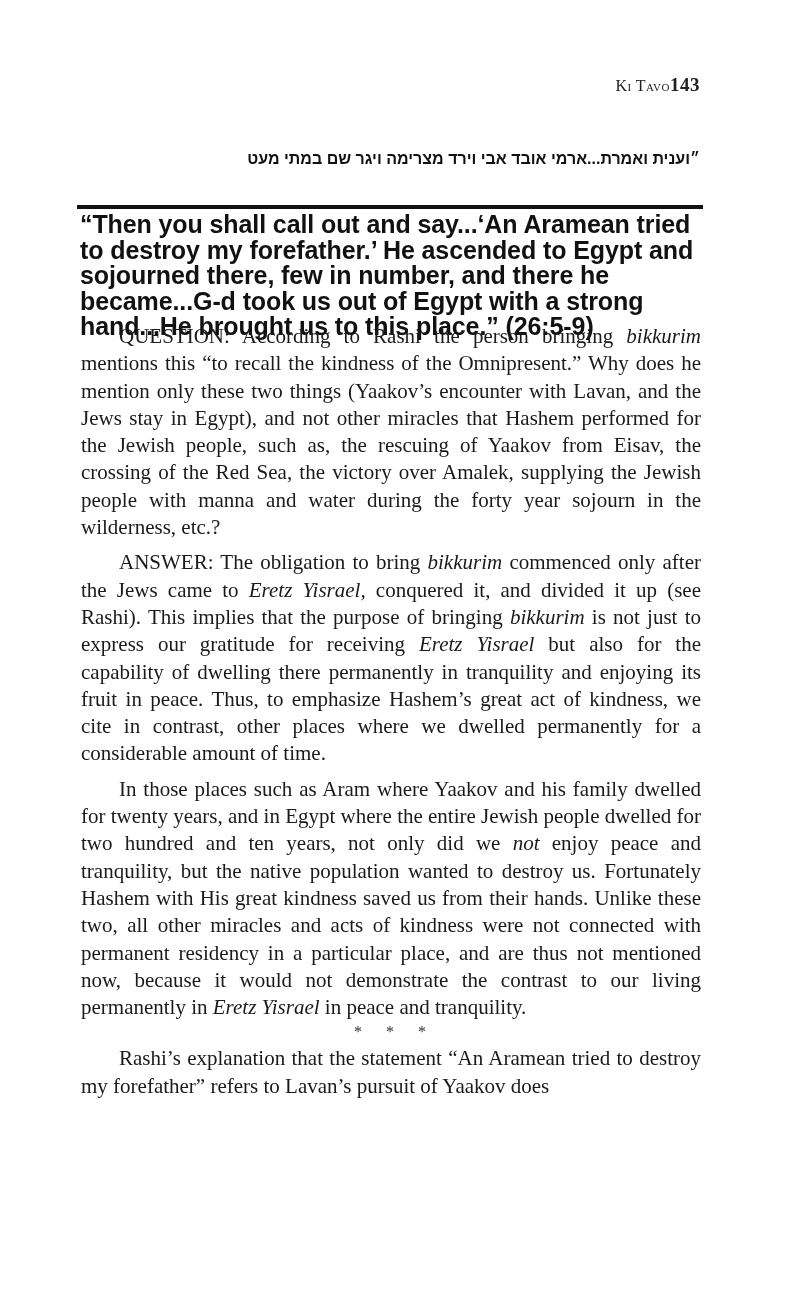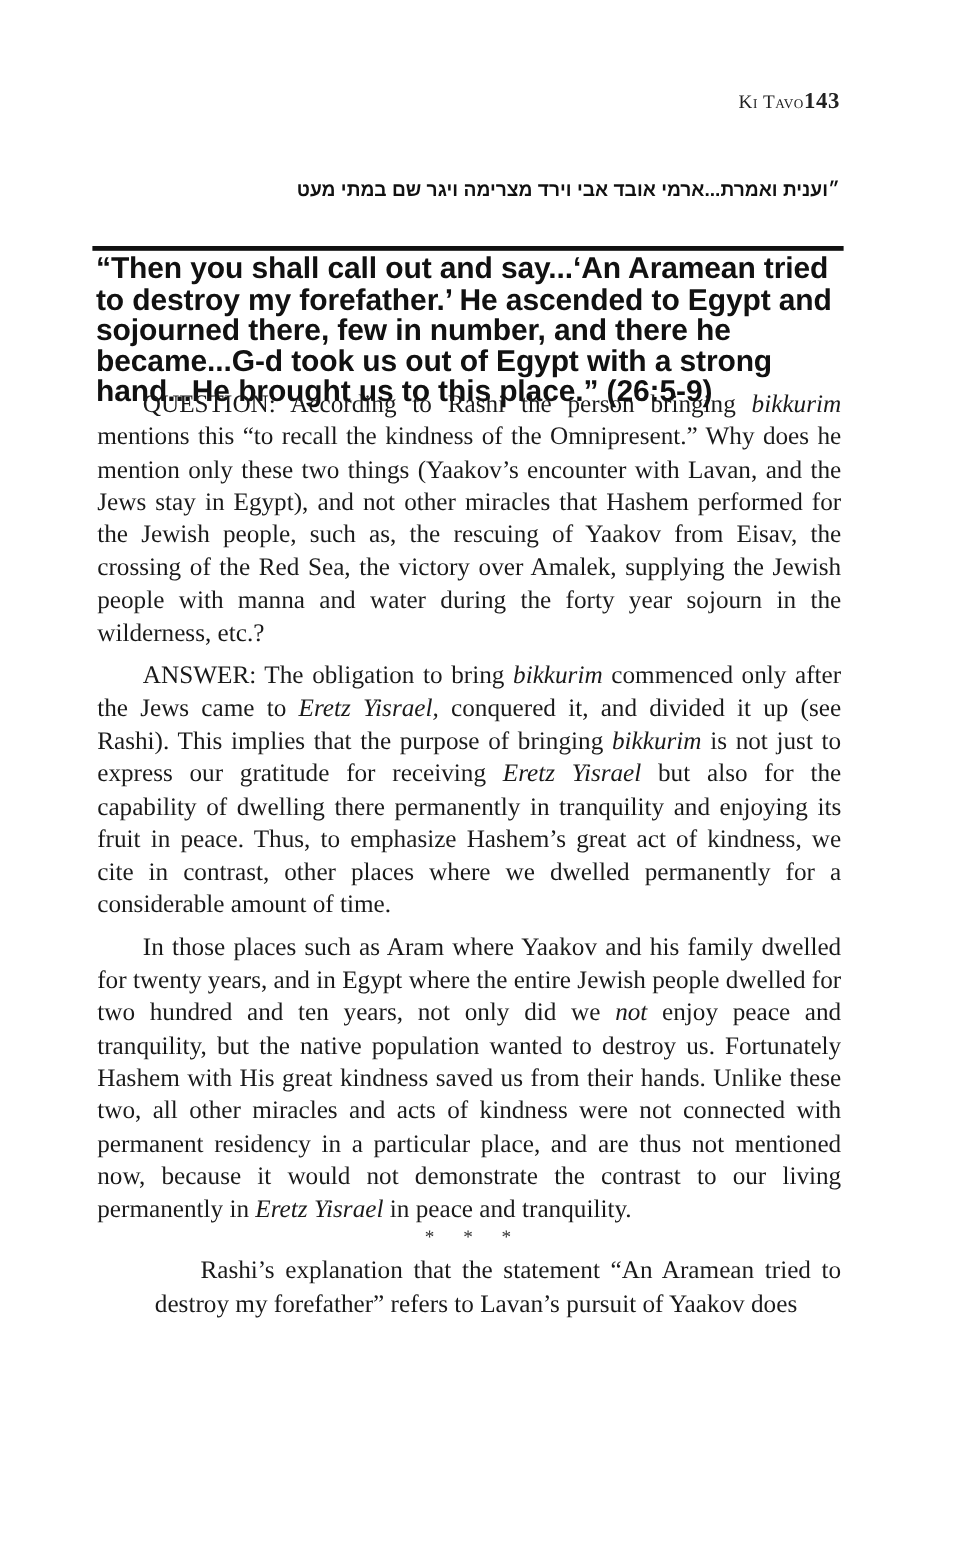--- a/index.html
+++ b/index.html
@@ -81,21 +81,20 @@
       line-height: 27.3px;
       color: #1a1a1a;
       text-align: justify;
     }
     .body p {
       margin: 0 0 8px 0;
       text-indent: 38px;
     }
     .body p.last {
       margin-bottom: 0;
-      margin-left: 48px;
     }
     .body em {
       font-style: italic;
     }
     .separator {
       text-align: center;
       font-size: 16px;
       line-height: 18px;
       letter-spacing: 10px;
       margin: -6px 0 4px 8px;

